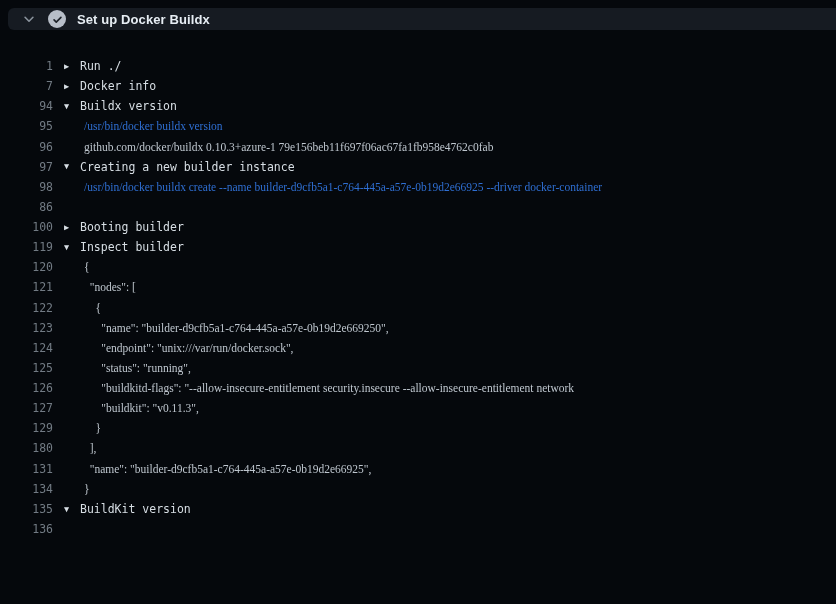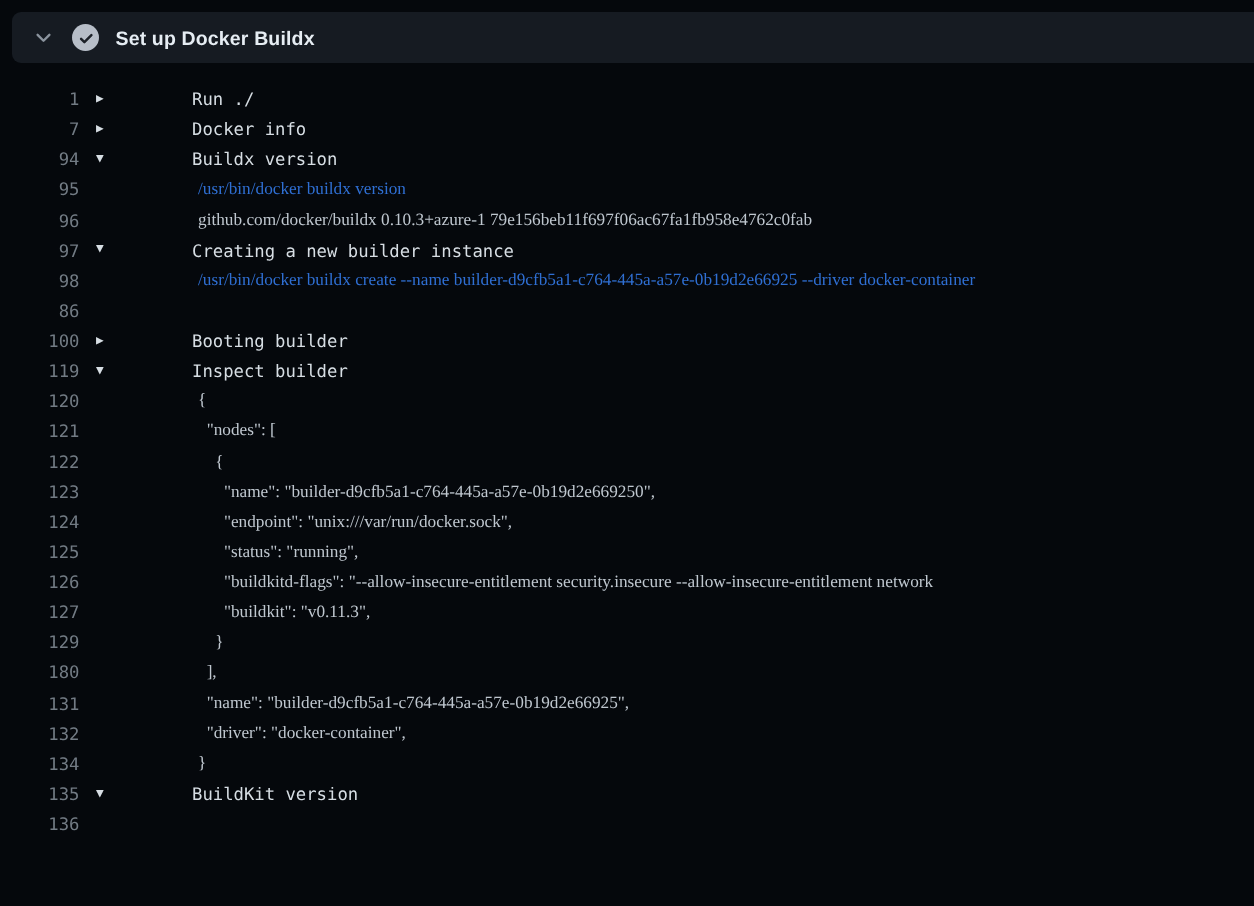--- a/index.html
+++ b/index.html
@@ -3,21 +3,21 @@
 <meta charset="utf-8">
 <style>
   html,body{margin:0;padding:0;}
   body{
     width:836px;height:604px;overflow:hidden;position:relative;
     background:#05080c;
     font-family:"Liberation Sans","DejaVu Sans",sans-serif;
   }
   
   .step-header{
-    position:absolute;left:8px;top:8px;right:0;height:34px;
+    position:absolute;left:8px;top:8px;right:0;height:22px;
     background:#161b22;border-radius:6px 0 0 6px;
     display:flex;align-items:center;cursor:pointer;
   }
   .chev{width:16px;height:16px;margin-left:13px;flex:none;display:flex;align-items:center;justify-content:center;}
   .chev svg{display:block;}
   .check{
     width:18px;height:18px;margin-left:11px;flex:none;border-radius:50%;
     background:#b7bec8;display:flex;align-items:center;justify-content:center;
   }
   .step-title{
@@ -25,21 +25,21 @@
   }
   
   .log{
     position:absolute;top:56px;left:0;right:0;
     font-family:"DejaVu Sans Mono","Liberation Mono",monospace;
     font-size:11.5px;
   }
   .row{display:flex;align-items:center;height:20.14px;white-space:pre;overflow:hidden;}
   .num{flex:0 0 53px;text-align:right;color:#727b84;cursor:pointer;}
   .gutter{flex:0 0 27px;text-align:center;color:#d7dee4;font-size:8.5px;line-height:1;}
-  .text{flex:none;margin-left:48px;}
+  .text{flex:none;}
   .row.output .text,.row.command .text{padding-left:4px;font-family:Liberation Serif, serif;}
   .row.output .text{color:#bfc7cf;}
   .row.command .text{color:#2f6fd3;}
   .row.group-collapsed .text,.row.group-expanded .text{color:#d7dee4;}
   .row.group-collapsed,.row.group-expanded{cursor:pointer;}
 </style>
 </head>
 <body>
 
 <div class="step-header">
@@ -71,17 +71,16 @@
     <div class="row output"><span class="num">121</span><span class="gutter"></span><span class="text">  "nodes": [</span></div>
     <div class="row output"><span class="num">122</span><span class="gutter"></span><span class="text">    {</span></div>
     <div class="row output"><span class="num">123</span><span class="gutter"></span><span class="text">      "name": "builder-d9cfb5a1-c764-445a-a57e-0b19d2e669250",</span></div>
     <div class="row output"><span class="num">124</span><span class="gutter"></span><span class="text">      "endpoint": "unix:///var/run/docker.sock",</span></div>
     <div class="row output"><span class="num">125</span><span class="gutter"></span><span class="text">      "status": "running",</span></div>
     <div class="row output"><span class="num">126</span><span class="gutter"></span><span class="text">      "buildkitd-flags": "--allow-insecure-entitlement security.insecure --allow-insecure-entitlement network</span></div>
     <div class="row output"><span class="num">127</span><span class="gutter"></span><span class="text">      "buildkit": "v0.11.3",</span></div>
     <div class="row output"><span class="num">129</span><span class="gutter"></span><span class="text">    }</span></div>
     <div class="row output"><span class="num">180</span><span class="gutter"></span><span class="text">  ],</span></div>
     <div class="row output"><span class="num">131</span><span class="gutter"></span><span class="text">  "name": "builder-d9cfb5a1-c764-445a-a57e-0b19d2e66925",</span></div>
-    <div class="row output"><span class="num">132</span><span class="gutter"></span><span class="text">  "driver": "docker-container",</span></div>
     <div class="row output"><span class="num">134</span><span class="gutter"></span><span class="text">}</span></div>
     <div class="row group-expanded"><span class="num">135</span><span class="gutter">▼</span><span class="text">BuildKit version</span></div>
     <div class="row output"><span class="num">136</span><span class="gutter"></span></div>
   </div>
 
 </body></html>

